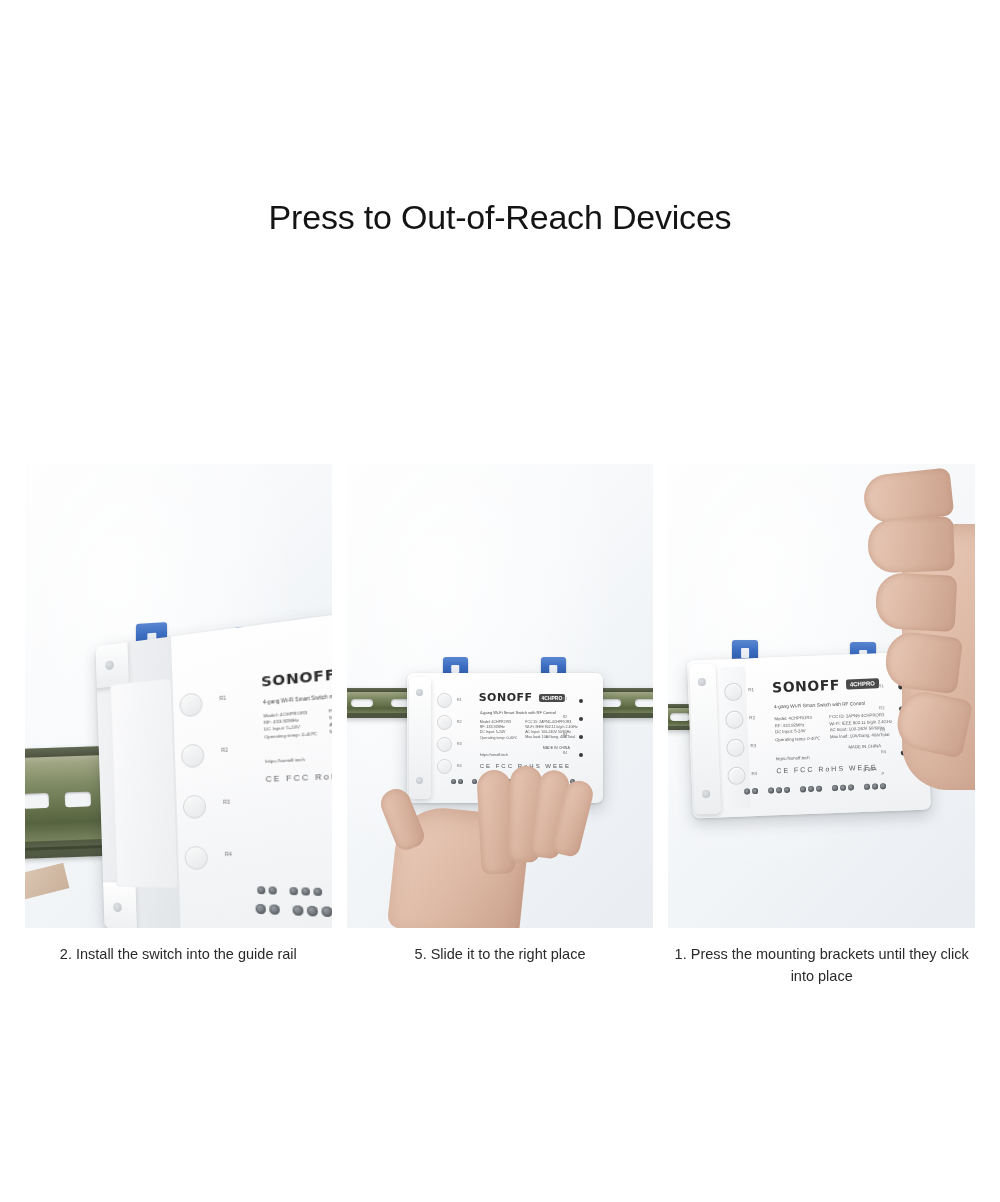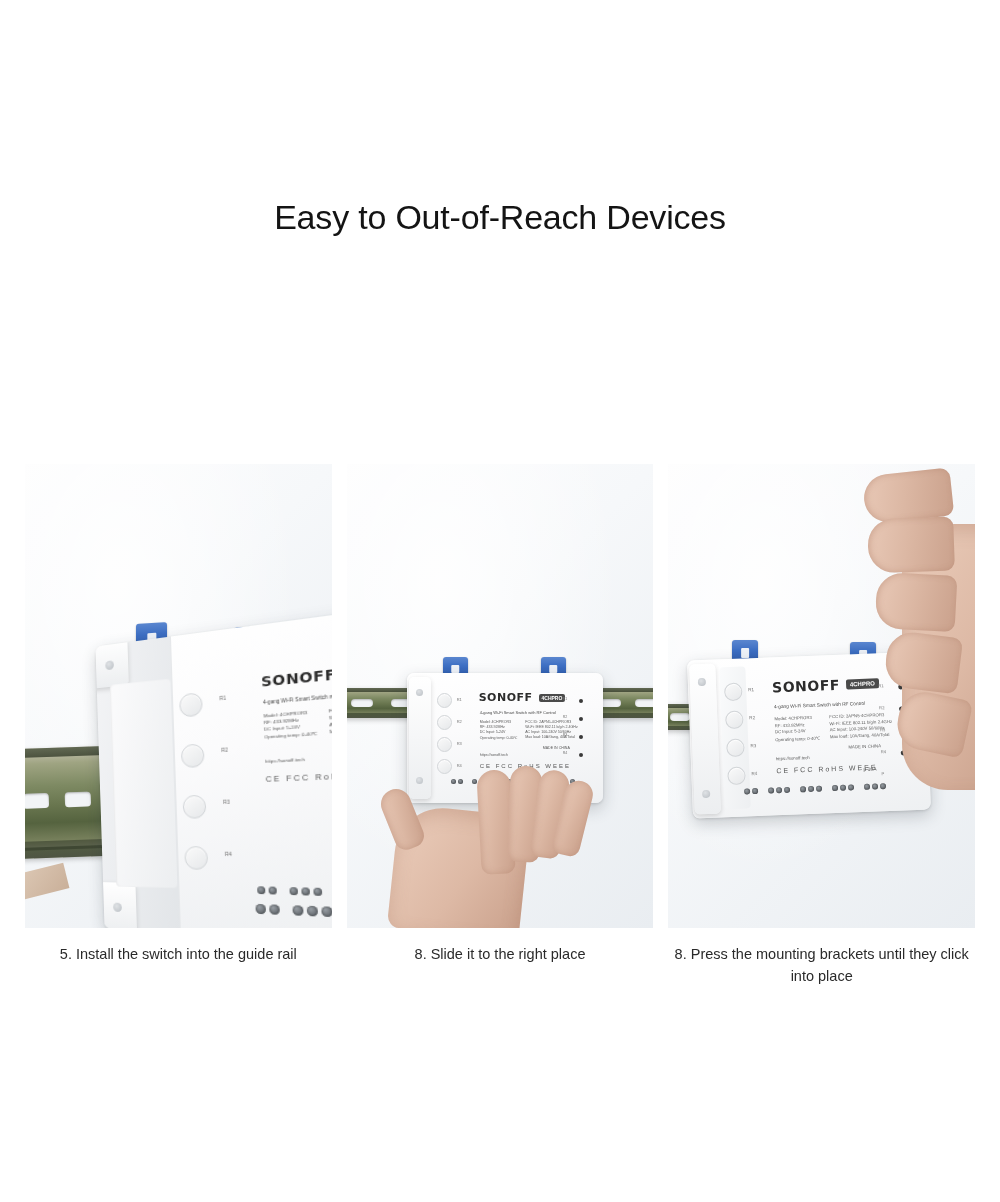--- a/index.html
+++ b/index.html
@@ -234,21 +234,21 @@
     text-align: center;
     font-size: 14.5px;
     color: #2a2a2a;
     line-height: 1.5;
   }
 </style>
 </head>
 <body>
 
 <div class="header">
-  <h1 class="page-title">Easy to Out-of-Reach Devices</h1>
+  <h1 class="page-title">Press to Out-of-Reach Devices</h1>
 </div>
 
 <div class="panel-row">
 
   <div class="panel">
     <div class="wall"></div>
     <div class="wall-shadow"></div>
 
     <div class="rail" style="left:-6px; top:285px; width:132px; height:110px; transform:rotate(-2deg); transform-origin:left center;">
       <div class="rail-lip" style="left:0; top:0; width:100%; height:9px;"></div>
@@ -534,16 +534,16 @@
       <div class="finger" style="left:18px; top:14px;  width:88px; height:48px; border-radius:24px 10px 10px 24px; transform:rotate(-6deg);"></div>
       <div class="finger" style="left:22px; top:60px;  width:86px; height:54px; border-radius:26px 10px 10px 26px; transform:rotate(-2deg);"></div>
       <div class="finger" style="left:30px; top:116px; width:80px; height:56px; border-radius:26px 10px 10px 26px; transform:rotate(3deg);"></div>
       <div class="finger" style="left:40px; top:176px; width:74px; height:56px; border-radius:26px 10px 10px 26px; transform:rotate(7deg);"></div>
       <div class="finger" style="left:52px; top:236px; width:70px; height:58px; border-radius:26px 10px 10px 26px; transform:rotate(12deg);"></div>
     </div>
   </div>
 </div>
 
 <div class="caption-row">
-  <div class="caption">5. Install the switch into the guide rail</div>
-  <div class="caption">8. Slide it to the right place</div>
-  <div class="caption">8. Press the mounting brackets until they click into place</div>
+  <div class="caption">2. Install the switch into the guide rail</div>
+  <div class="caption">5. Slide it to the right place</div>
+  <div class="caption">1. Press the mounting brackets until they click into place</div>
 </div>
 
 </body></html>

